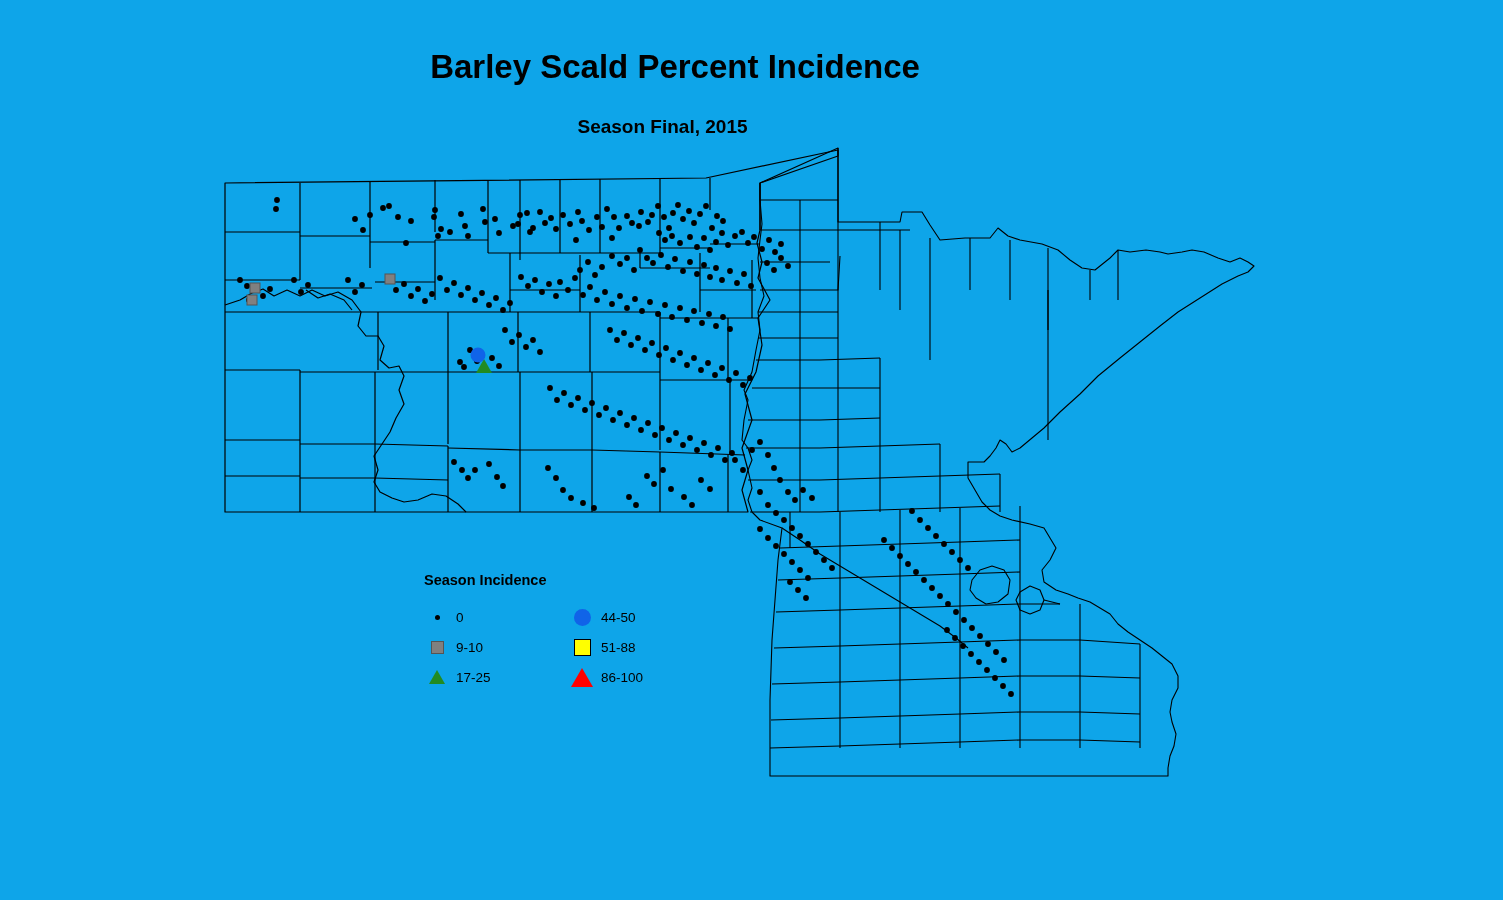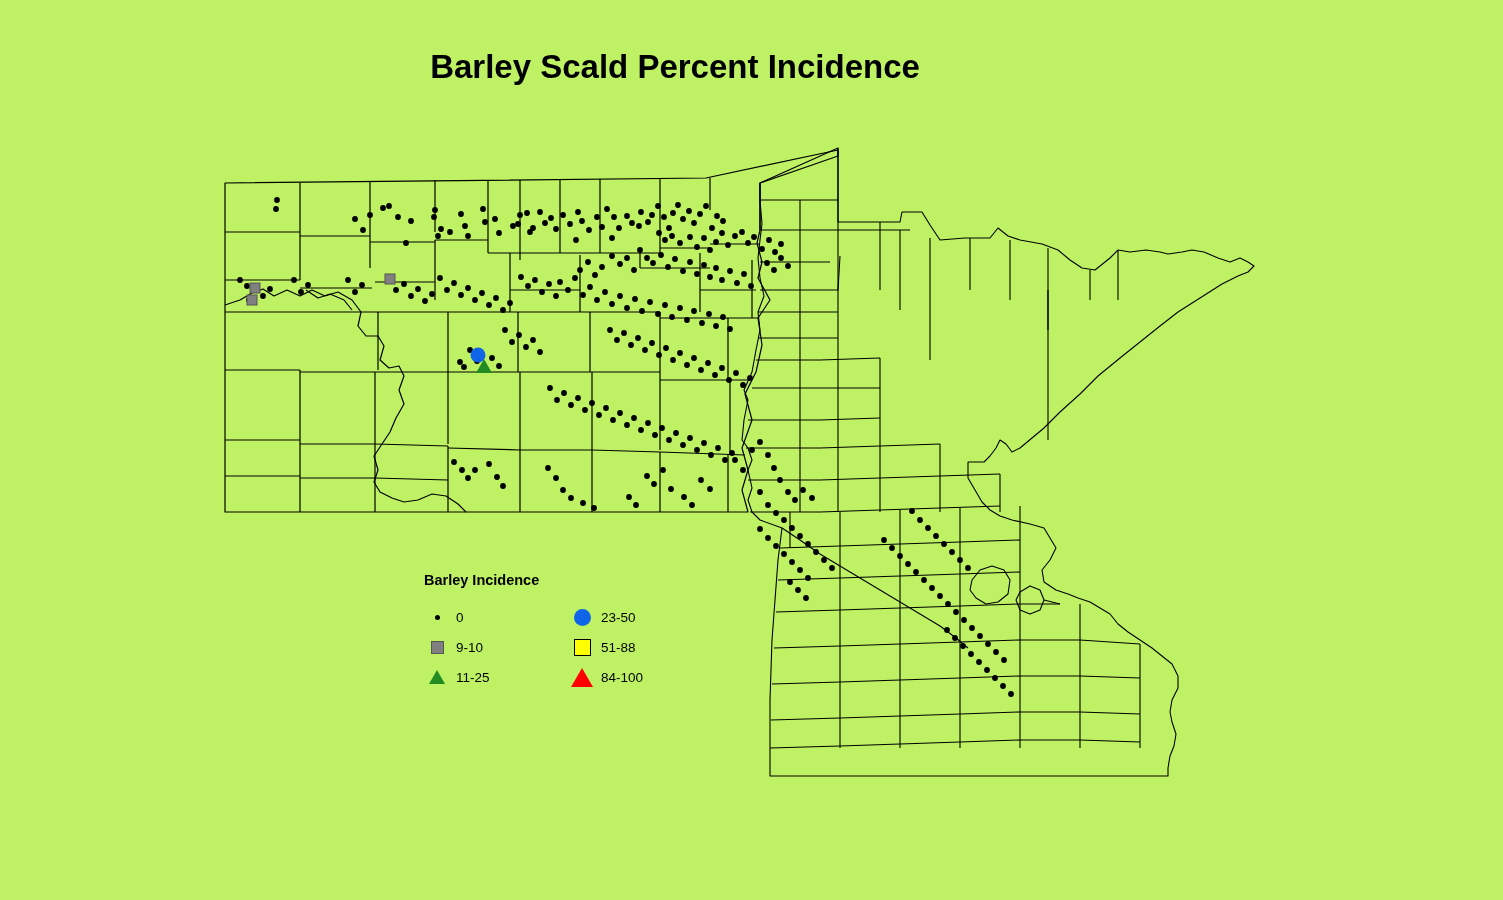--- a/index.html
+++ b/index.html
@@ -11,21 +11,21 @@
     width: 1503px;
     height: 900px;
     position: relative;
     font-family: "Liberation Sans", sans-serif;
     overflow: hidden;
   }
   #page {
     position: relative;
     width: 1503px;
     height: 900px;
-    background: #bef264;
+    background: #0ea5e9;
   }
   .title {
     position: absolute;
     left: 0;
     top: 48px;
     width: 1350px;
     text-align: center;
     font-size: 33px;
     font-weight: bold;
     color: #000000;
@@ -119,20 +119,21 @@
     border-right: 11px solid transparent;
     border-bottom: 19px solid #FF0000;
   }
 </style>
 </head>
 <body>
 
 <div id="page">
 
   <div class="title">Barley Scald Percent Incidence</div>
+  <div class="subtitle">Season Final, 2015</div>
 
   <svg id="mapsvg" width="1503" height="900" viewBox="0 0 1503 900">
 
     <g fill="none" stroke="#000000" stroke-width="1.2" stroke-linejoin="round">
 
       <path d="M225,183 L706,178 L838,150 L838,156 L760,183 L760,230 L757,243
                L762,262 L758,278 L770,300 L758,318 L762,345 L756,372 L745,394
                L752,420 L742,448 L748,470 L742,490 L748,512
                L460,512 L420,512 L380,512 L300,512 L225,512 Z"></path>
 
@@ -624,58 +625,58 @@
         <rect x="385" y="274" width="10" height="10" fill="#808080" stroke="#555555" stroke-width="1"></rect>
         <rect x="250" y="283" width="10" height="10" fill="#808080" stroke="#555555" stroke-width="1"></rect>
         <rect x="247" y="295" width="10" height="10" fill="#808080" stroke="#555555" stroke-width="1"></rect>
         <polygon points="484,359 476,373 492,373" fill="#228B22"></polygon>
         <circle cx="478" cy="355" r="7.5" fill="#1064E8"></circle>
       </g>
 
   </svg>
 
   <div class="legend">
-    <div class="legend-title">Barley Incidence</div>
+    <div class="legend-title">Season Incidence</div>
     <div class="legend-cols">
       <div class="legend-col left">
         <div class="legend-row">
           <span class="legend-sym">
               <span class="sym-dot"></span>
             </span>
           <span class="legend-lbl">0</span>
         </div>
         <div class="legend-row">
           <span class="legend-sym">
               <span class="sym-sq-gray"></span>
             </span>
           <span class="legend-lbl">9-10</span>
         </div>
         <div class="legend-row">
           <span class="legend-sym">
               <span class="sym-tri-green"></span>
             </span>
-          <span class="legend-lbl">11-25</span>
+          <span class="legend-lbl">17-25</span>
         </div>
       </div>
       <div class="legend-col right">
         <div class="legend-row">
           <span class="legend-sym">
               <span class="sym-circ-blue"></span>
             </span>
-          <span class="legend-lbl">23-50</span>
+          <span class="legend-lbl">44-50</span>
         </div>
         <div class="legend-row">
           <span class="legend-sym">
               <span class="sym-sq-yellow"></span>
             </span>
           <span class="legend-lbl">51-88</span>
         </div>
         <div class="legend-row">
           <span class="legend-sym">
               <span class="sym-tri-red"></span>
             </span>
-          <span class="legend-lbl">84-100</span>
+          <span class="legend-lbl">86-100</span>
         </div>
       </div>
     </div>
   </div>
 
 </div>
 
 </body></html>

